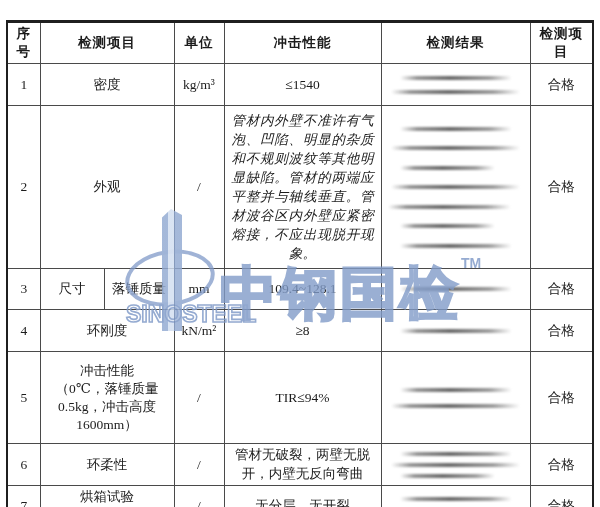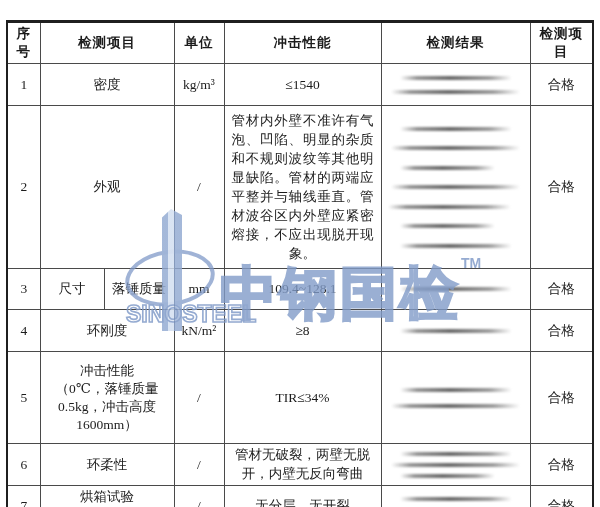--- a/index.html
+++ b/index.html
@@ -24,21 +24,21 @@
   tr.h-r1{height:42px;}
   tr.h-r2{height:157px;}
   tr.h-r3{height:41px;}
   tr.h-r4{height:42px;}
   tr.h-r5{height:92px;}
   tr.h-r6{height:41px;}
   tr.h-r7{height:40px;}
 
   td.req-long{
     text-align:justify;text-align-last:center;
-    padding:5px 7px;line-height:19px;
+    padding:5px 7px;line-height:19px;font-style:italic;
   }
   td.pre{white-space:pre-line;margin-left:8px;}
 
   
   .redact{
     display:flex;flex-direction:column;justify-content:space-evenly;
     width:100%;margin:0 auto;
   }
   .streak{
     height:4px;border-radius:2px;width:80%;margin:2px auto;
@@ -164,21 +164,21 @@
           </td>
         <td>合格</td>
       </tr>
       <tr class="h-r5">
         <td>5</td>
         <td colspan="2" class="pre">冲击性能
 （0℃，落锤质量
 0.5kg，冲击高度
 1600mm）</td>
         <td>/</td>
-        <td>TIR≤34%</td>
+        <td>TIR≤94%</td>
         <td>
             <div class="redact" style="height:42px">
               <div class="streak"></div>
               <div class="streak"></div>
             </div>
           </td>
         <td>合格</td>
       </tr>
       <tr class="h-r6">
         <td>6</td>

